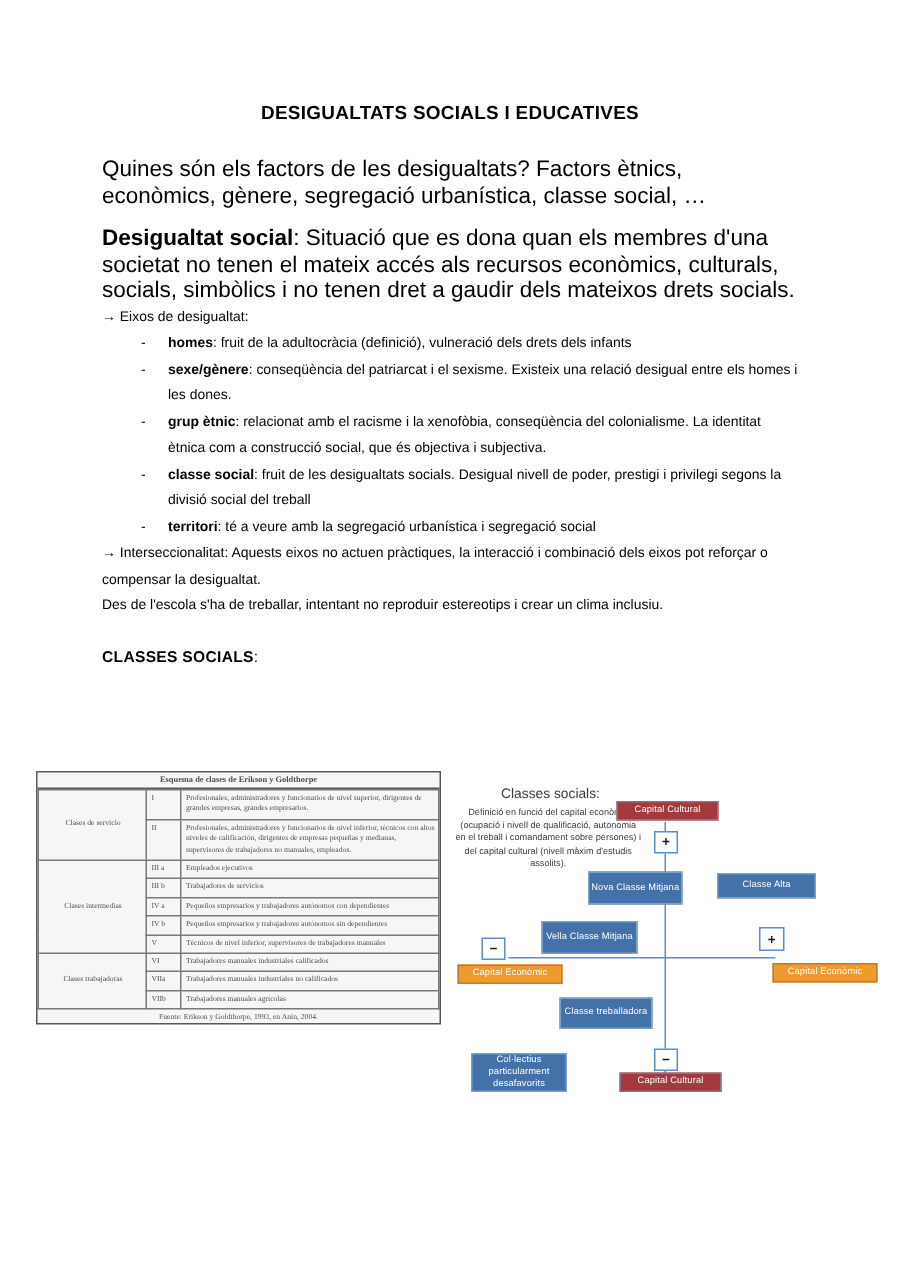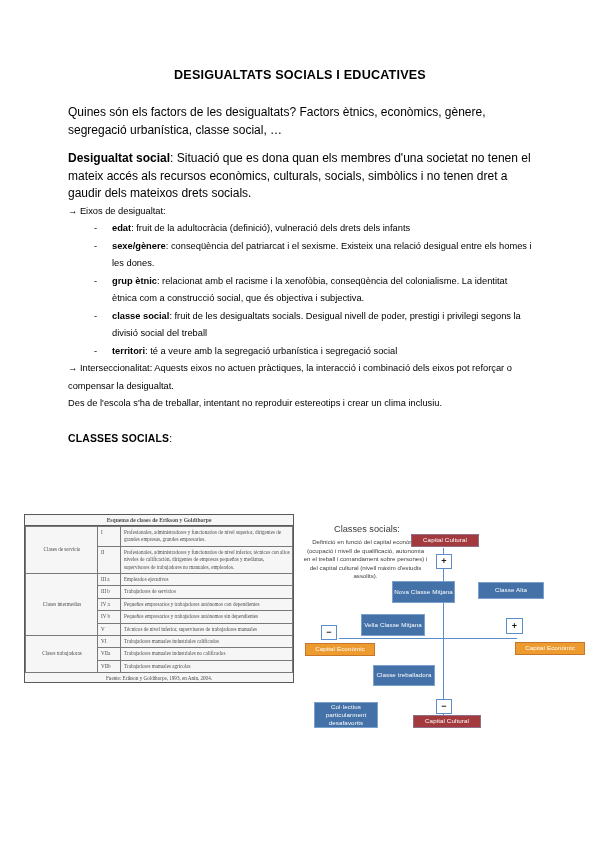--- a/index.html
+++ b/index.html
@@ -32,21 +32,21 @@
 
   .doc-title {
     text-align: center;
     font-size: 12.6px;
     font-weight: bold;
     letter-spacing: 0.2px;
     margin: 0 0 22px 0;
   }
 
   .para {
-    font-size: 12px;
+    font-size: 15px;
     line-height: 17.5px;
     margin: 0 0 11px 0;
     text-align: left;
   }
   .para.tight { margin-bottom: 0; }
 
   .b { font-weight: bold; }
 
   .arrow-line {
     font-size: 9.3px;
@@ -211,21 +211,21 @@
 
     <p class="para">Quines són els factors de les desigualtats? Factors ètnics, econòmics, gènere, segregació urbanística, classe social, …</p>
 
     <p class="para tight"><span class="b">Desigualtat social</span><span>: Situació que es dona quan els membres d'una societat no tenen el mateix accés als recursos econòmics, culturals, socials, simbòlics i no tenen dret a gaudir dels mateixos drets socials.</span></p>
 
 
     <div class="arrow-line">→ Eixos de desigualtat:</div>
 
     <ul class="eixos">
       <li>
-        <span class="dash">-</span><span class="b">edat</span><span>: fruit de la adultocràcia (definició), vulneració dels drets dels infants</span>
+        <span class="dash">-</span><span class="b">homes</span><span>: fruit de la adultocràcia (definició), vulneració dels drets dels infants</span>
       </li>
       <li>
         <span class="dash">-</span><span class="b">sexe/gènere</span><span>: conseqüència del patriarcat i el sexisme. Existeix una relació desigual entre els homes i les dones.</span>
       </li>
       <li>
         <span class="dash">-</span><span class="b">grup ètnic</span><span>: relacionat amb el racisme i la xenofòbia, conseqüència del colonialisme. La identitat ètnica com a construcció social, que és objectiva i subjectiva.</span>
       </li>
       <li>
         <span class="dash">-</span><span class="b">classe social</span><span>: fruit de les desigualtats socials. Desigual nivell de poder, prestigi i privilegi segons la divisió social del treball</span>
       </li>

